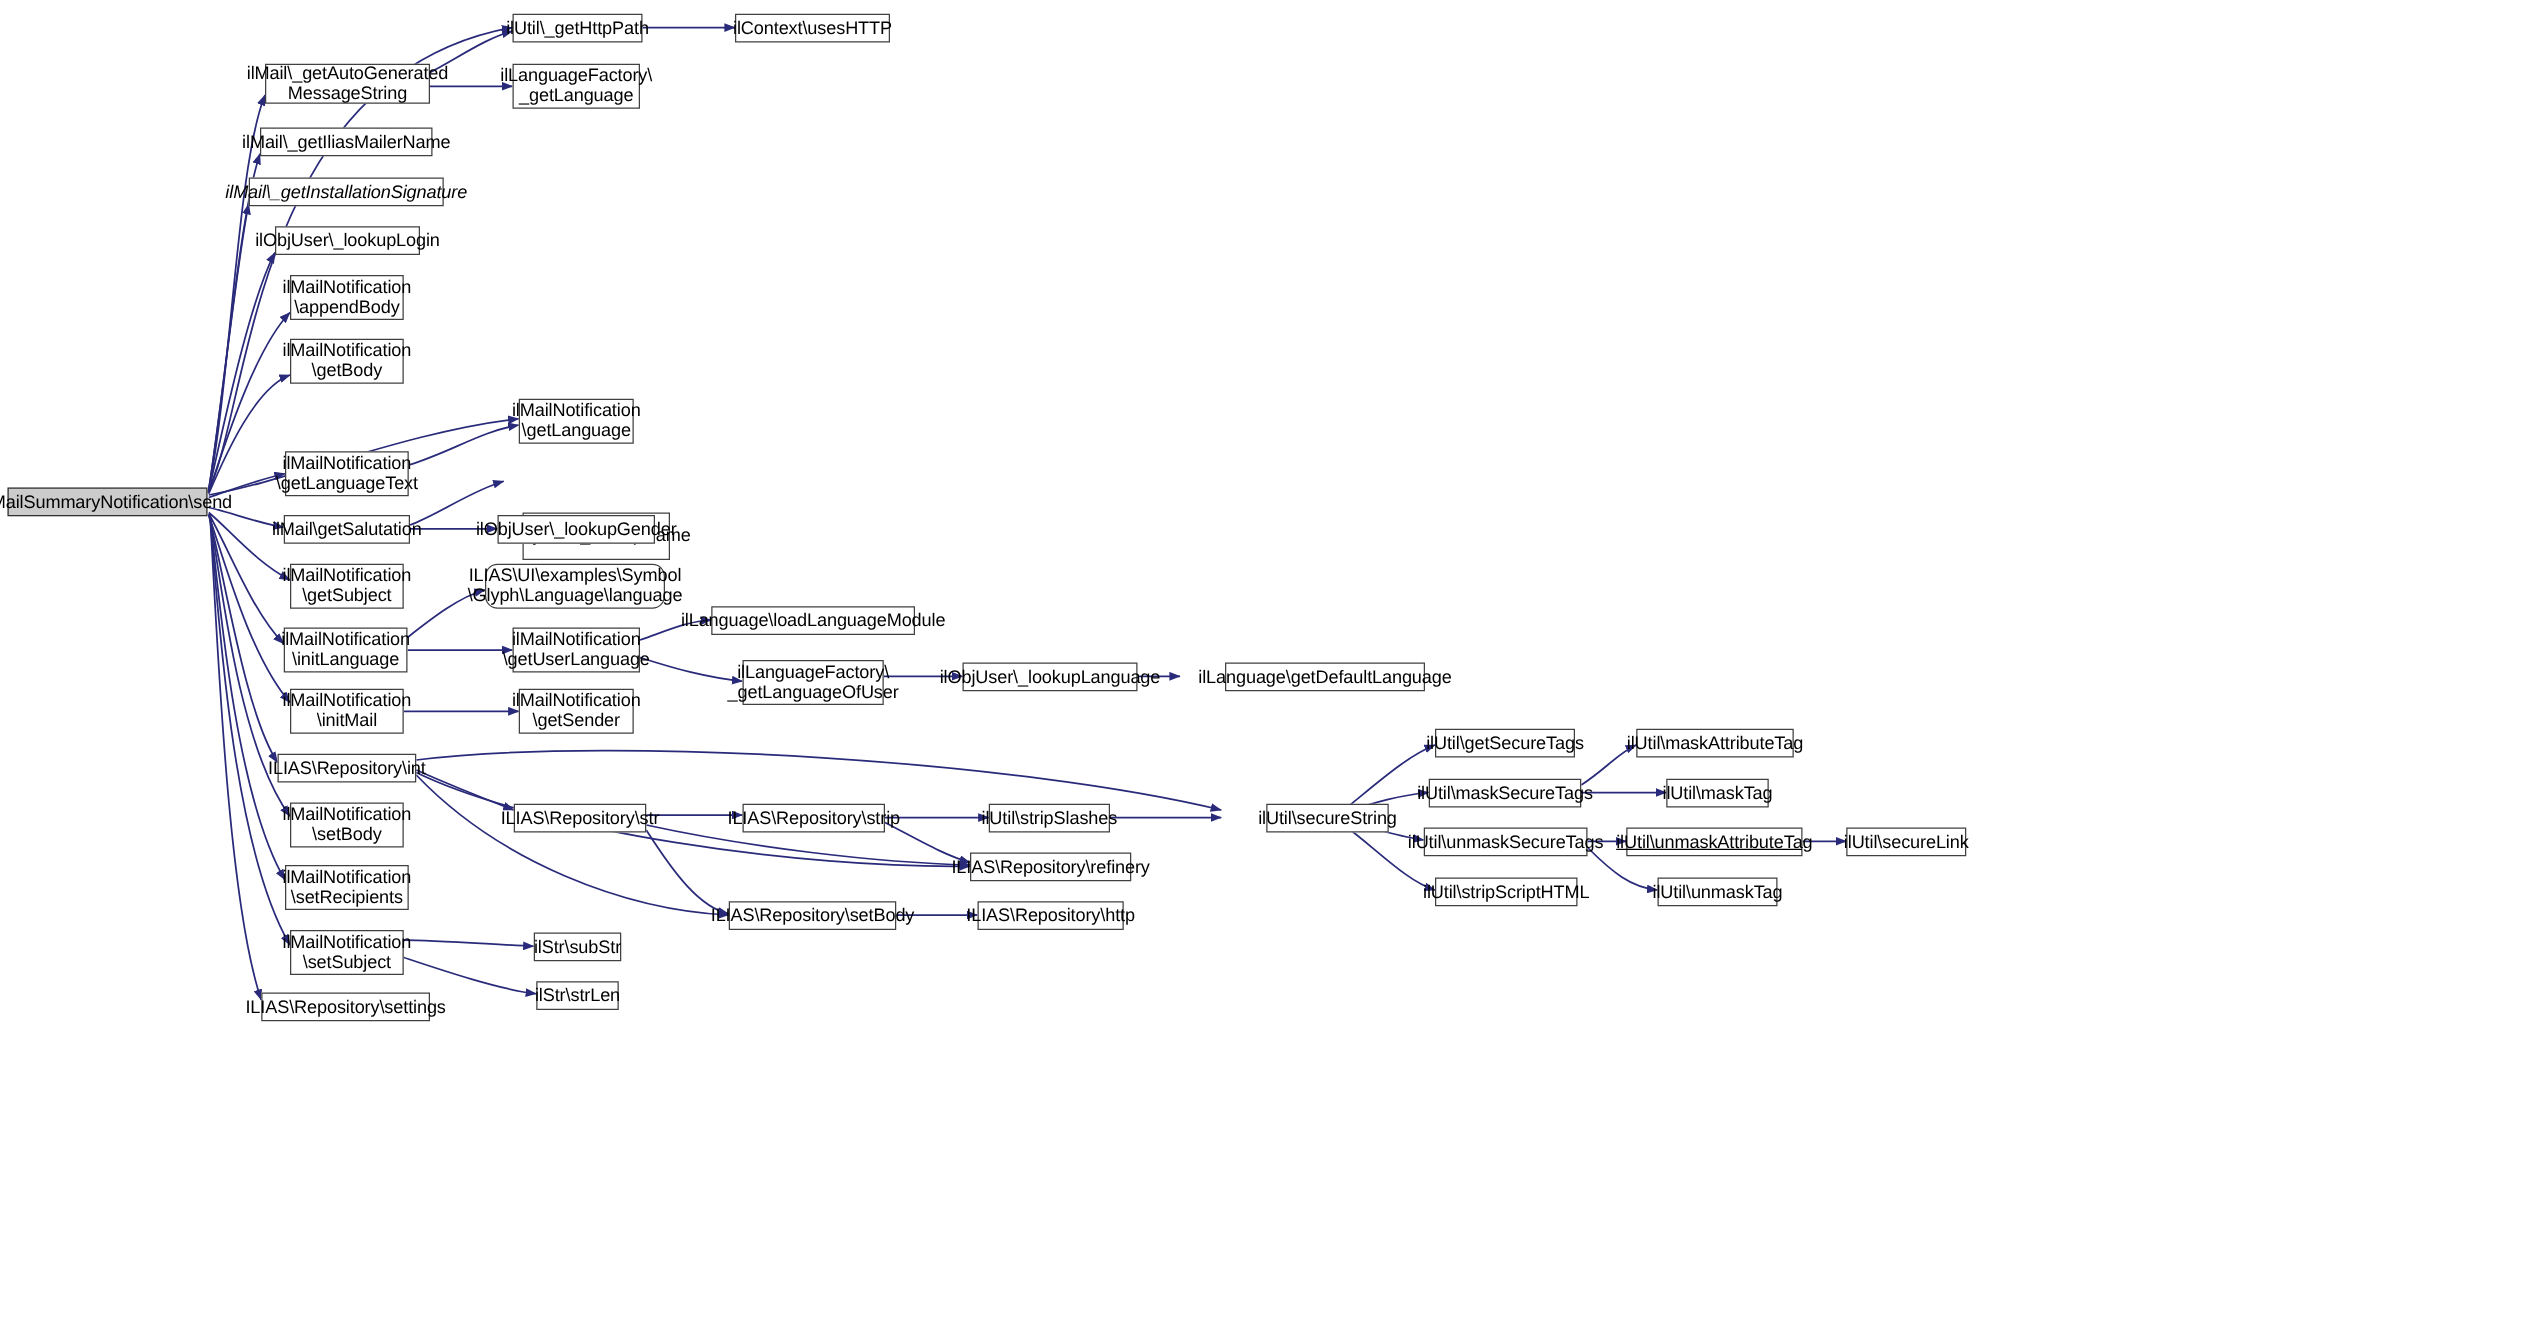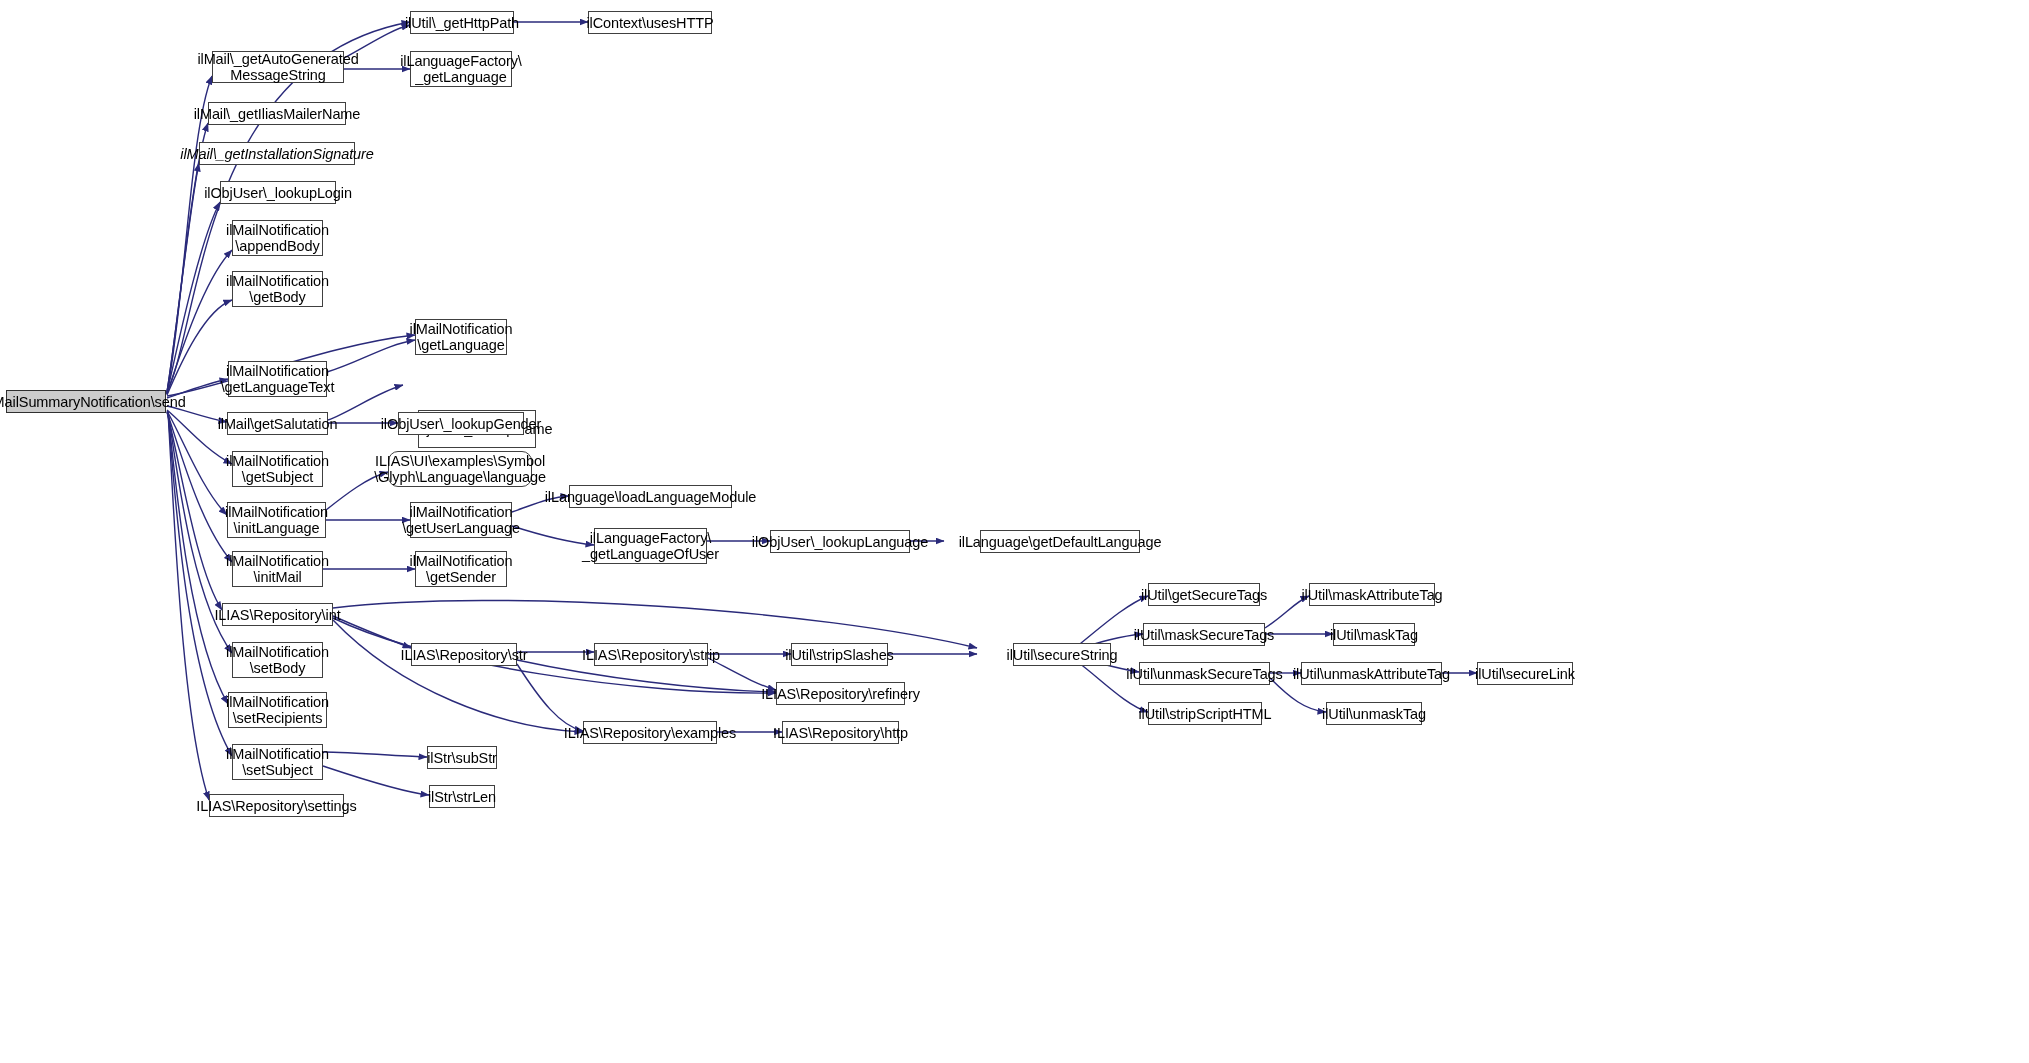--- a/index.html
+++ b/index.html
@@ -154,28 +154,28 @@
       <div class="node" style="left: 1309px; top: 583px; width: 126px; height: 23px;">ilUtil\maskAttributeTag</div>
       <div class="node" style="left: 232px; top: 642px; width: 91px; height: 36px;">ilMailNotification
 \setBody</div>
       <div class="node" style="left: 1143px; top: 623px; width: 122px; height: 23px;">ilUtil\maskSecureTags</div>
       <div class="node" style="left: 1333px; top: 623px; width: 82px; height: 23px;">ilUtil\maskTag</div>
       <div class="node" style="left: 411px; top: 643px; width: 106px; height: 23px;">ILIAS\Repository\str</div>
       <div class="node" style="left: 594px; top: 643px; width: 114px; height: 23px;">ILIAS\Repository\strip</div>
       <div class="node" style="left: 791px; top: 643px; width: 97px; height: 23px;">ilUtil\stripSlashes</div>
       <div class="node" style="left: 977px; top: 643px; width: 98px; height: 23px; margin-left: 36px;">ilUtil\secureString</div>
       <div class="node" style="left: 1139px; top: 662px; width: 131px; height: 23px;">ilUtil\unmaskSecureTags</div>
-      <div class="node" style="left: 1301px; top: 662px; width: 141px; height: 23px;">ilUtil\unmaskAttributeTag</div>
+      <div class="node" style="left: 1301px; top: 662px; width: 141px; height: 23px; text-decoration: underline;">ilUtil\unmaskAttributeTag</div>
       <div class="node" style="left: 1477px; top: 662px; width: 96px; height: 23px;">ilUtil\secureLink</div>
       <div class="node" style="left: 228px; top: 692px; width: 99px; height: 36px;">ilMailNotification
 \setRecipients</div>
       <div class="node" style="left: 776px; top: 682px; width: 129px; height: 23px;">ILIAS\Repository\refinery</div>
       <div class="node" style="left: 1148px; top: 702px; width: 114px; height: 23px;">ilUtil\stripScriptHTML</div>
       <div class="node" style="left: 1326px; top: 702px; width: 96px; height: 23px;">ilUtil\unmaskTag</div>
-      <div class="node" style="left: 583px; top: 721px; width: 134px; height: 23px;">ILIAS\Repository\examples</div>
+      <div class="node" style="left: 583px; top: 721px; width: 134px; height: 23px;">ILIAS\Repository\setBody</div>
       <div class="node" style="left: 782px; top: 721px; width: 117px; height: 23px;">ILIAS\Repository\http</div>
       <div class="node" style="left: 232px; top: 744px; width: 91px; height: 36px;">ilMailNotification
 \setSubject</div>
       <div class="node" style="left: 427px; top: 746px; width: 70px; height: 23px;">ilStr\subStr</div>
       <div class="node" style="left: 429px; top: 785px; width: 66px; height: 23px;">ilStr\strLen</div>
       <div class="node" style="left: 209px; top: 794px; width: 135px; height: 23px;">ILIAS\Repository\settings</div>
     </div>
 </div>
 
 </body></html>

